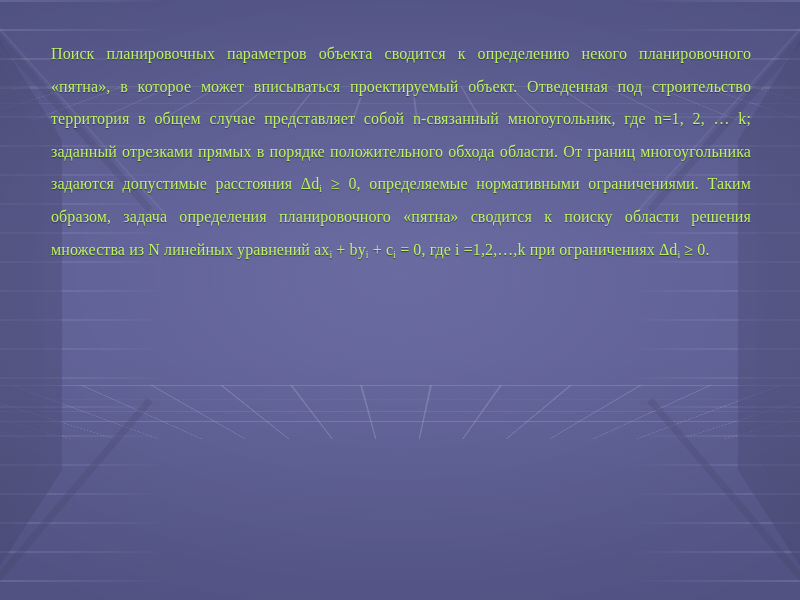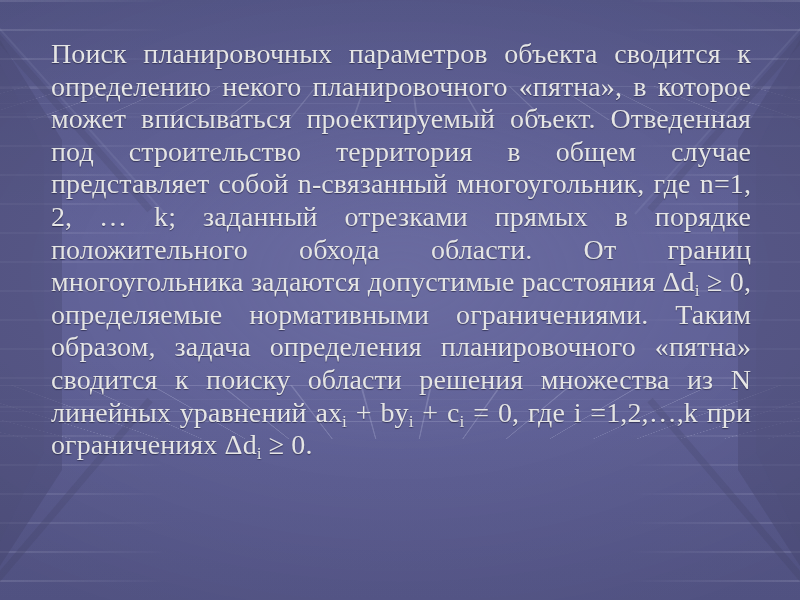--- a/index.html
+++ b/index.html
@@ -104,22 +104,22 @@
   }
 
   
   #body-text {
     position: absolute;
     left: 51px;
     top: 38px;
     width: 700px;
     text-align: justify;
     text-justify: inter-word;
-    color: #e5e5e5;
-    font-size: 28px;
+    color: #bef264;
+    font-size: 16px;
     line-height: 32.6px;
     letter-spacing: 0.1px;
     text-shadow: 0 1px 1px rgba(20,20,45,0.55);
   }
   #body-text p { margin: 0; }
   #body-text sub {
     font-size: 0.62em;
     line-height: 0;
     vertical-align: -0.30em;
   }

